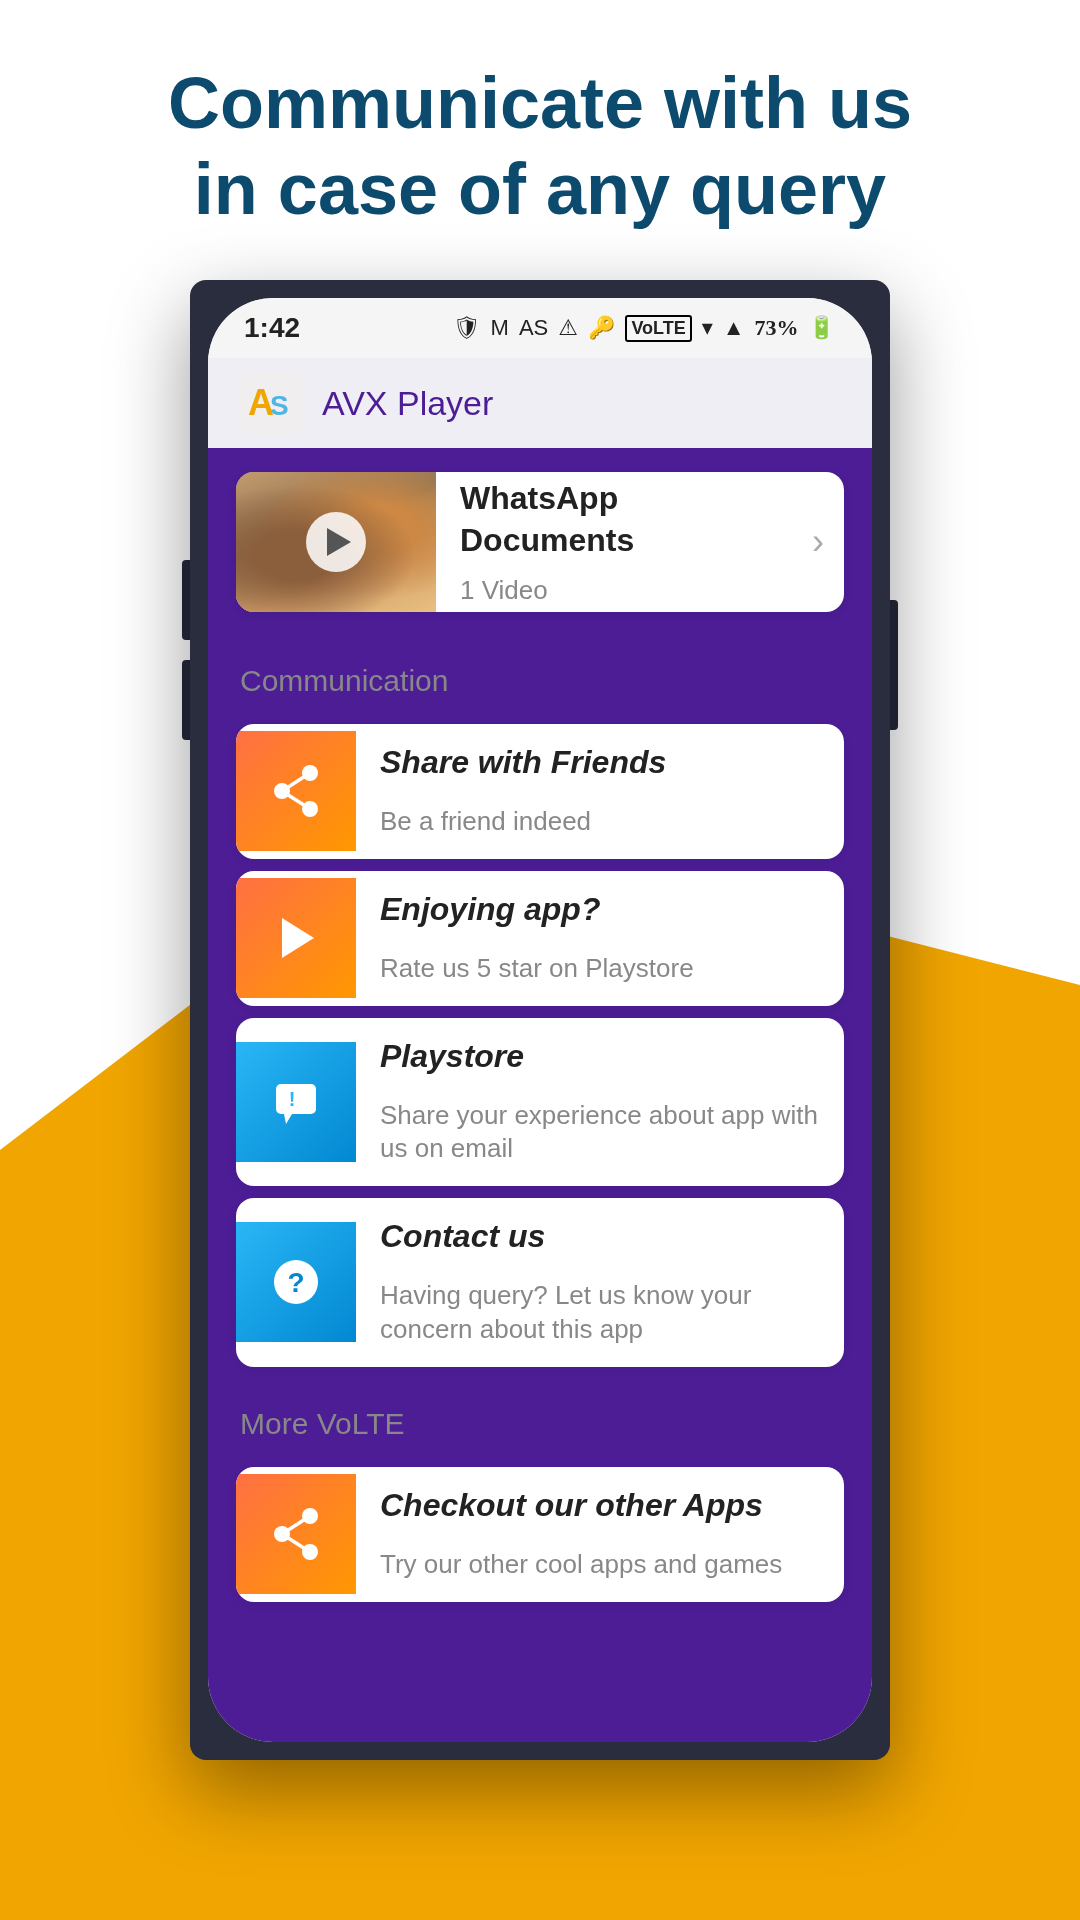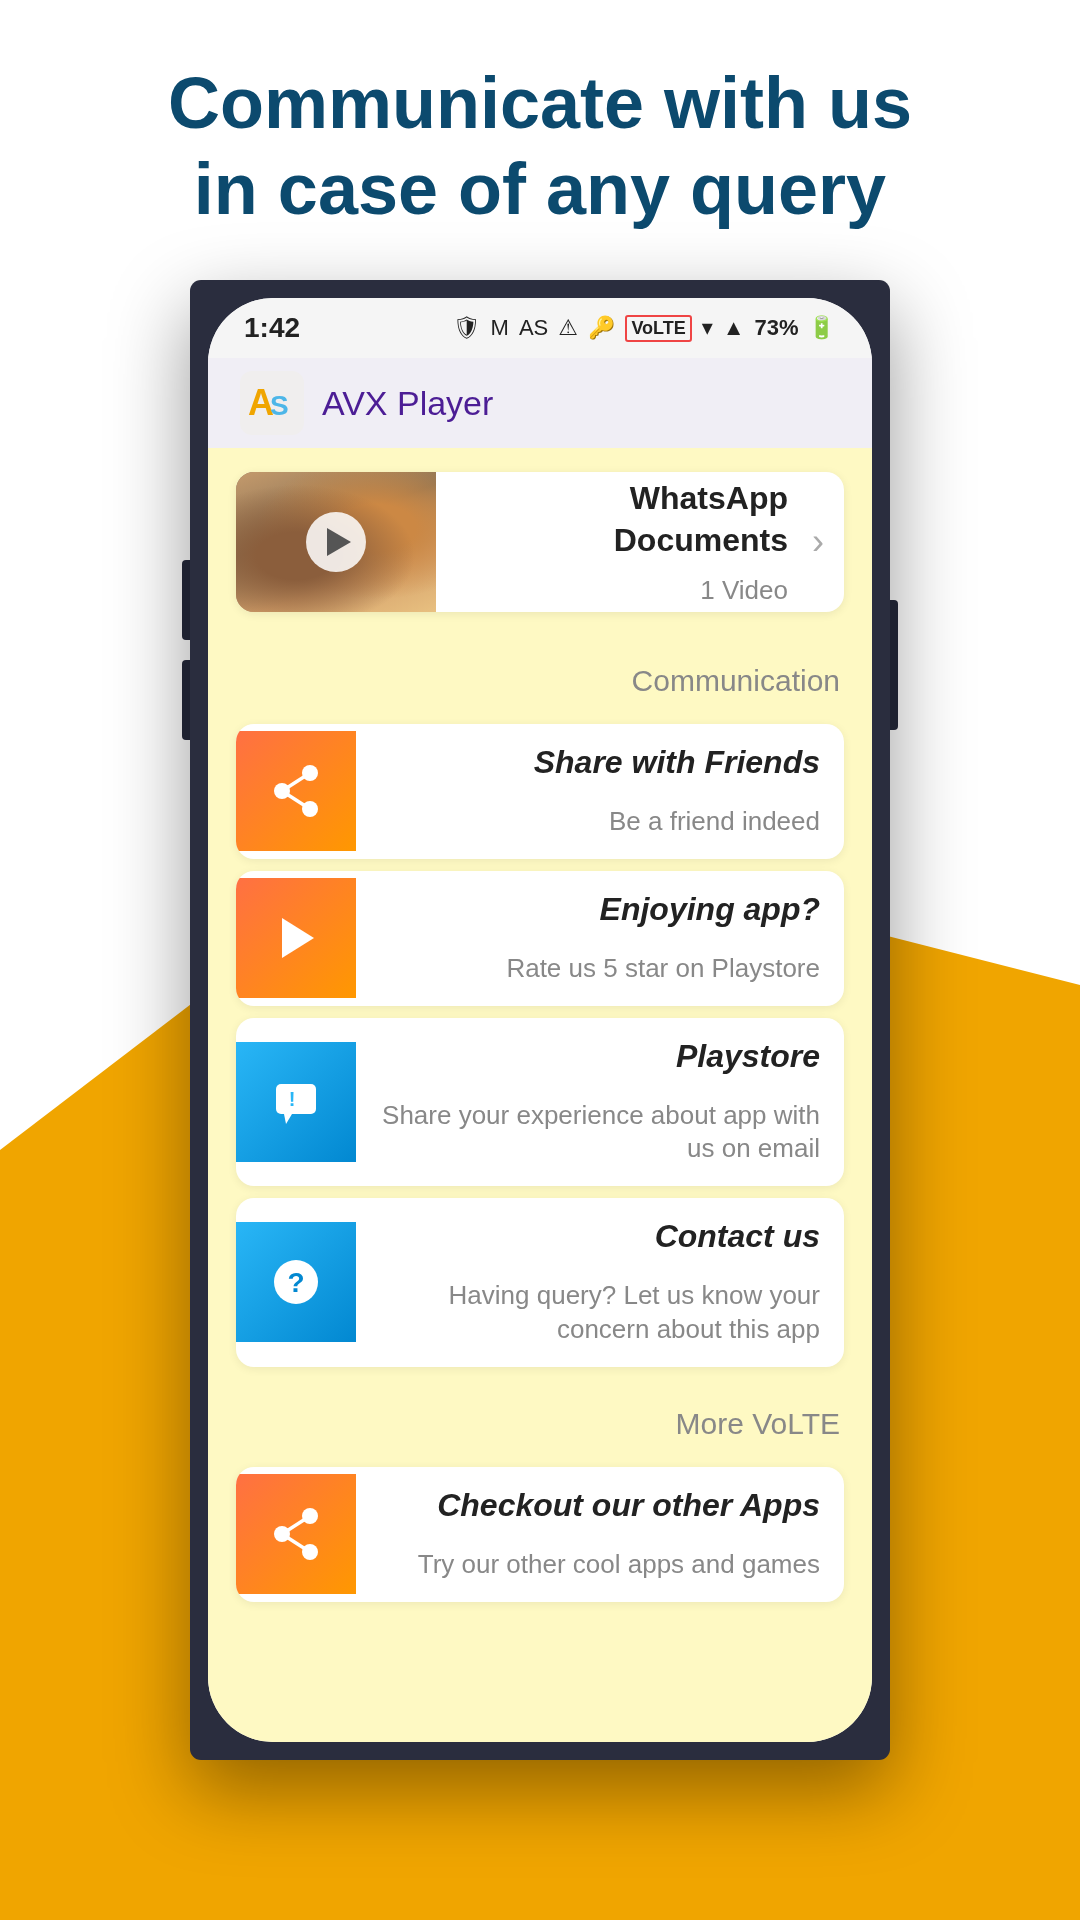--- a/index.html
+++ b/index.html
@@ -53,21 +53,21 @@
 
     
     .phone-frame {
       position: absolute;
       top: 280px;
       left: 50%;
       transform: translateX(-50%);
       width: 700px;
       height: 1480px;
       background: #2a2d3e;
-      border-radius: 11px;
+      border-radius: 16px;
       z-index: 10;
       box-shadow: 0 30px 80px rgba(0,0,0,0.4);
       padding: 18px;
     }
 
     .phone-inner {
       width: 100%;
       height: 100%;
       background: #f5f5f5;
       border-radius: 65px;
@@ -95,20 +95,21 @@
       gap: 10px;
       font-size: 22px;
       color: #222;
     }
     .status-icons span {
       font-size: 22px;
     }
     .battery-text {
       font-size: 24px;
       font-weight: 600;
+      font-family: Liberation Serif, serif;
     }
 
     
     .app-header {
       background: #f0eef5;
       height: 90px;
       display: flex;
       align-items: center;
       padding: 0 32px;
       gap: 18px;
@@ -118,25 +119,24 @@
       height: 64px;
     }
     .app-title {
       font-size: 34px;
       color: #4c1d95;
       font-weight: 500;
     }
 
     
     .content {
-      background: #fef9c3;
+      background: #4c1d95;
       height: calc(100% - 150px);
       overflow-y: auto;
       padding: 0 0 42px 0;
-      text-align: right;
     }
 
     
     .video-card {
       background: #ffffff;
       margin: 24px 28px;
       border-radius: 18px;
       overflow: hidden;
       display: flex;
       align-items: center;
@@ -340,21 +340,21 @@
   <div class="phone-inner">
 
     <div class="status-bar">
       <span class="status-time">1:42</span>
       <div class="status-icons">
         <span>🛡</span>
         <span>M</span>
         <span>AS</span>
         <span>⚠</span>
         <span>🔑</span>
-        <span style="font-size:18px;border:2px solid #ef4444;padding:1px 4px;border-radius:3px;font-weight:700;">VoLTE</span>
+        <span style="font-size:18px;border:2px solid #000000;padding:1px 4px;border-radius:3px;font-weight:700;">VoLTE</span>
         <span>▾</span>
         <span>▲</span>
         <span class="battery-text">73%</span>
         <span>🔋</span>
       </div>
     </div>
 
     <div class="app-header">
 
       <svg class="app-logo" viewBox="0 0 64 64" xmlns="http://www.w3.org/2000/svg">

